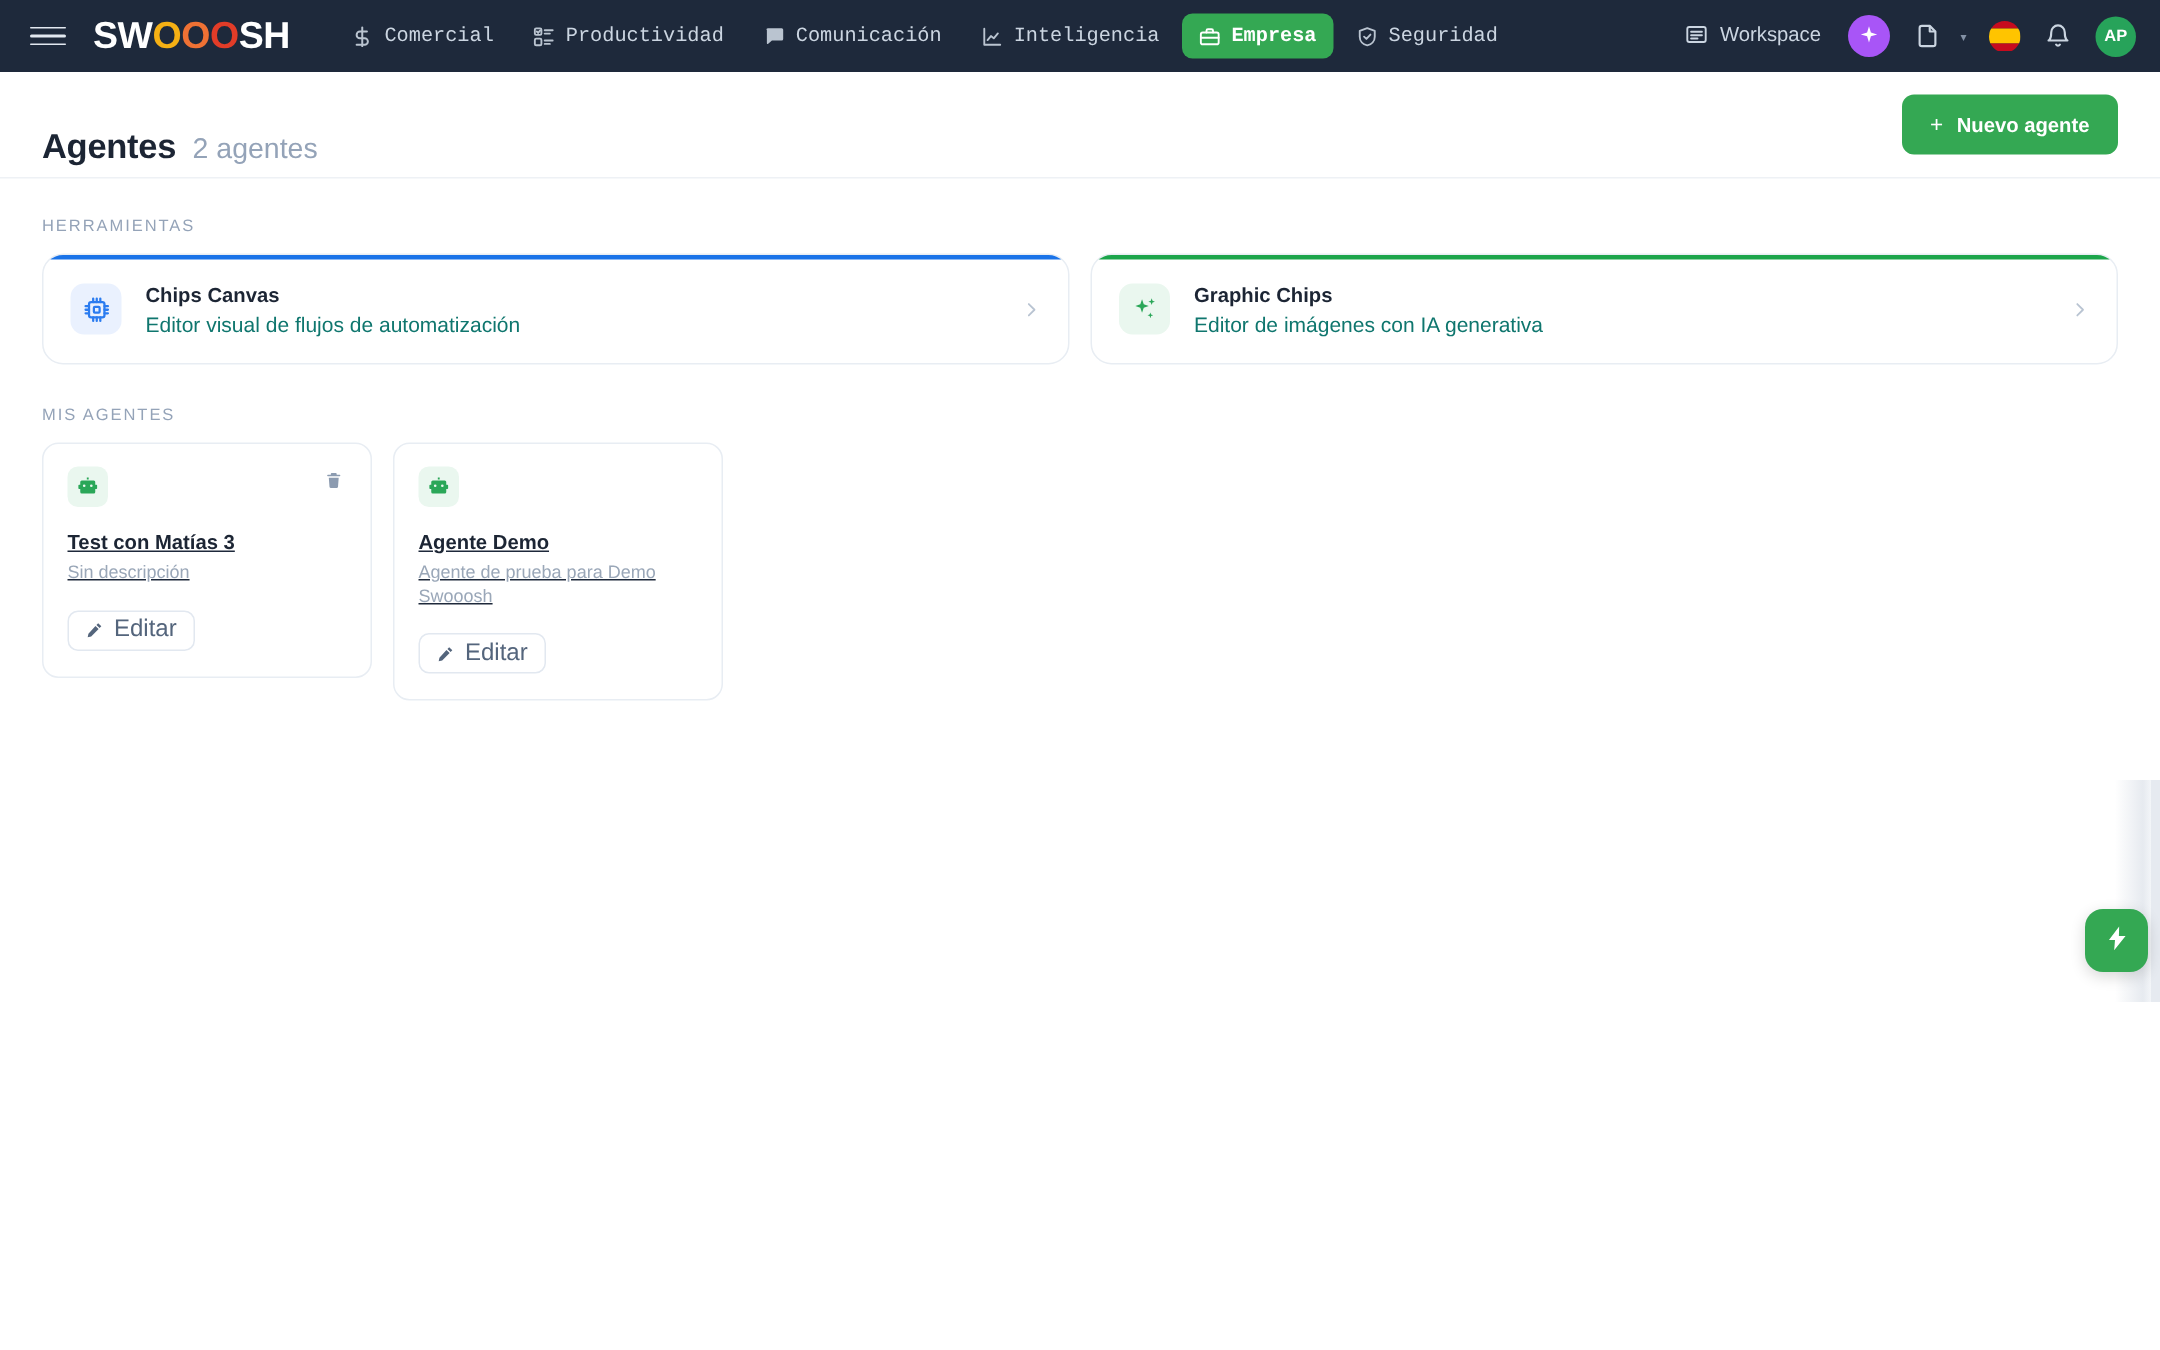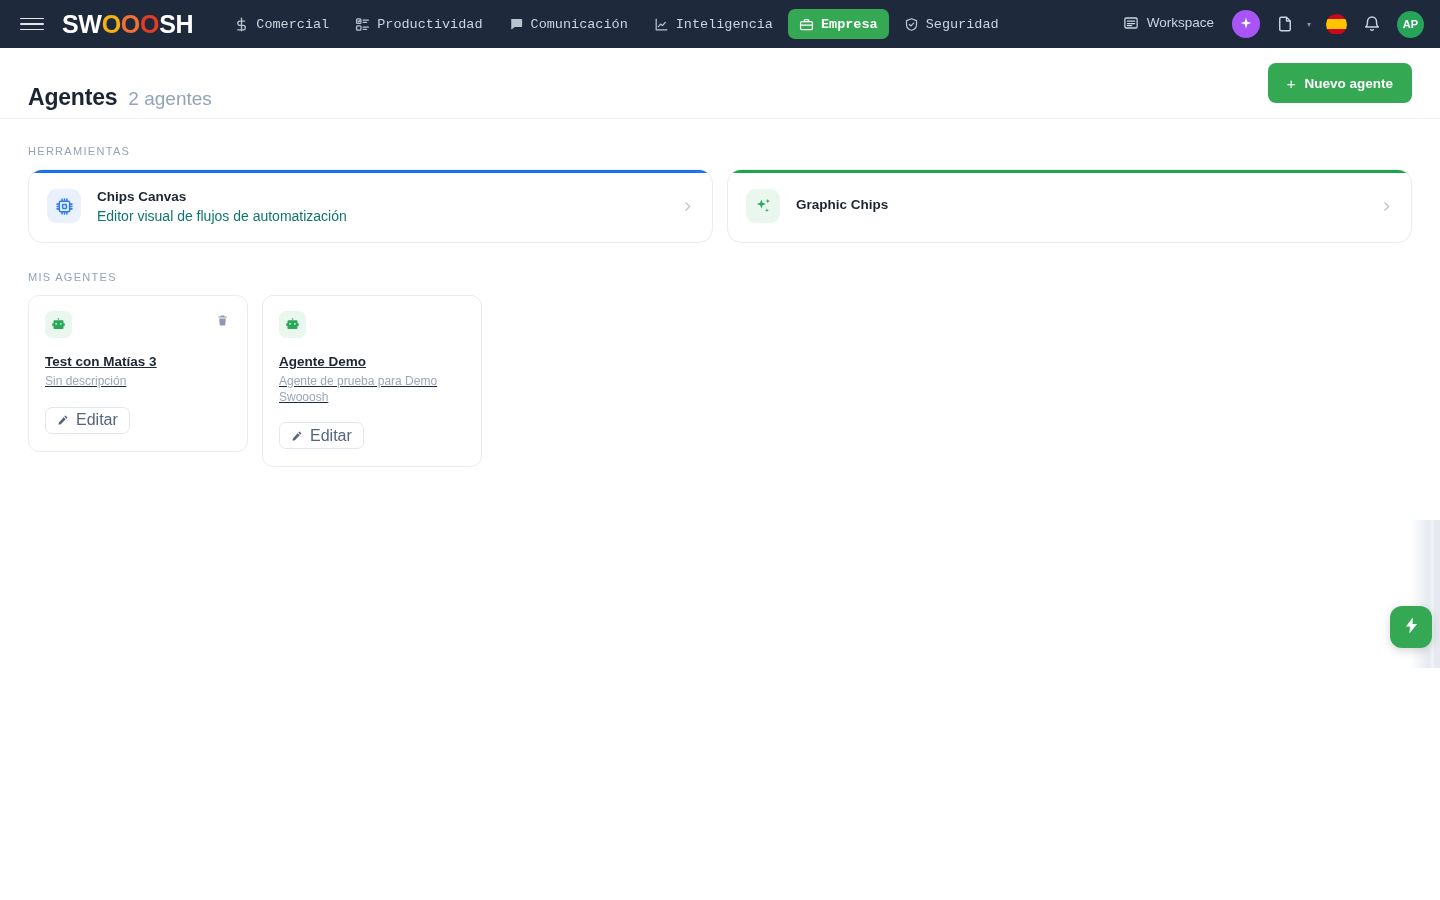--- a/index.html
+++ b/index.html
@@ -576,20 +576,21 @@
       <div class="tool-card green">
         <div class="tool-icon green">
           <svg width="19" height="19" viewBox="0 0 24 24" fill="currentColor">
               <path d="M9.3 3.2l1.45 4.2 4.2 1.45-4.2 1.45L9.3 14.5l-1.45-4.2L3.65 8.85l4.2-1.45L9.3 3.2z"></path>
               <path d="M17.4 2.4l.72 2.05 2.05.72-2.05.72-.72 2.05-.72-2.05-2.05-.72 2.05-.72.72-2.05z"></path>
               <path d="M16.3 14.3l.62 1.8 1.8.62-1.8.62-.62 1.8-.62-1.8-1.8-.62 1.8-.62.62-1.8z"></path>
             </svg>
         </div>
         <div class="tool-text">
           <div class="tool-name">Graphic Chips</div>
+          <div class="tool-desc">Editor de imágenes con IA generativa</div>
         </div>
         <div class="chev">
           <svg width="13" height="13" viewBox="0 0 24 24" fill="none" stroke="currentColor" stroke-width="2.2" stroke-linecap="round" stroke-linejoin="round">
               <path d="M9 5l7 7-7 7"></path>
             </svg>
         </div>
       </div>
 
     </div>
 

